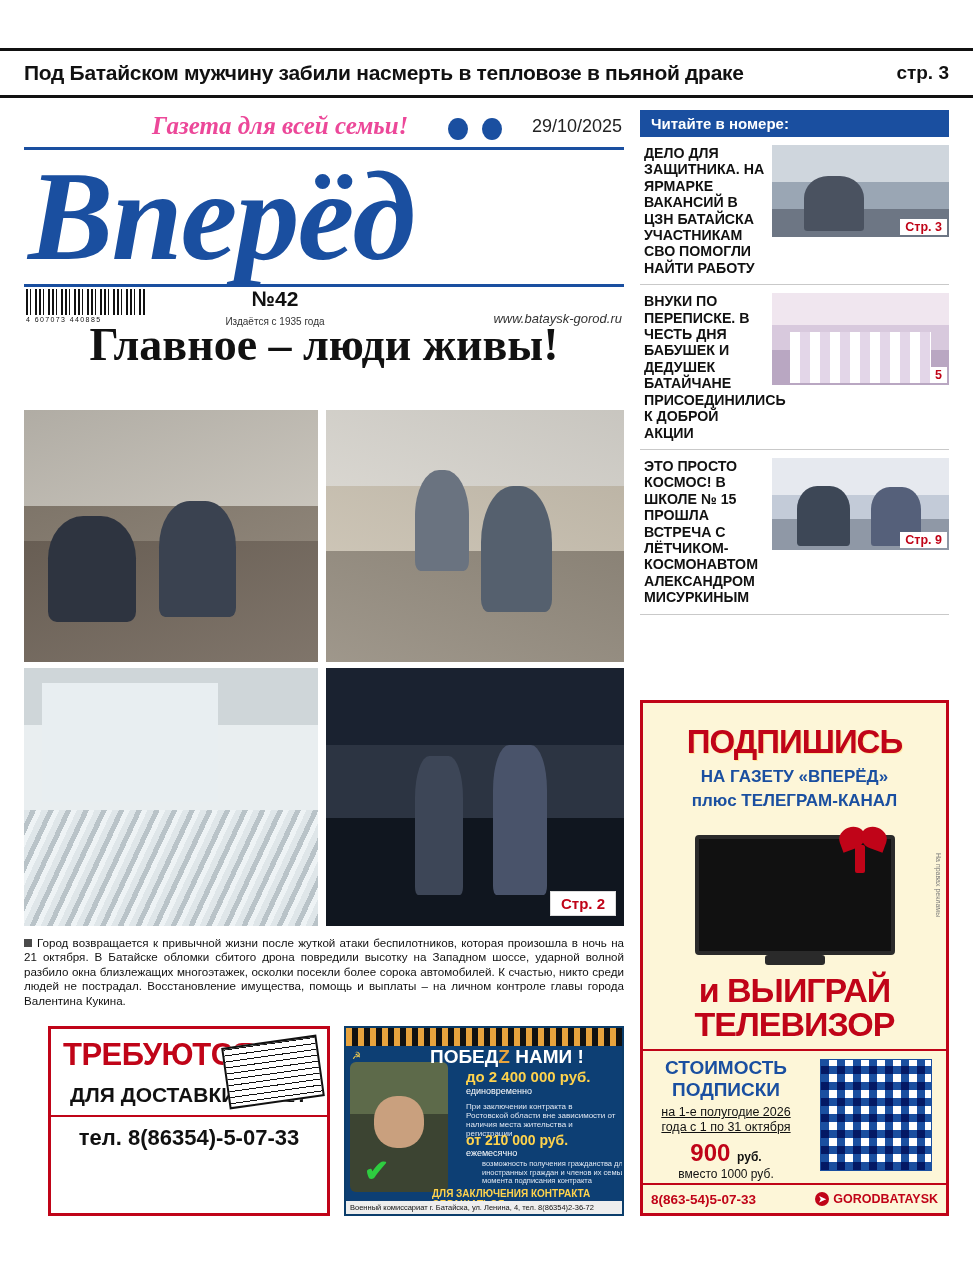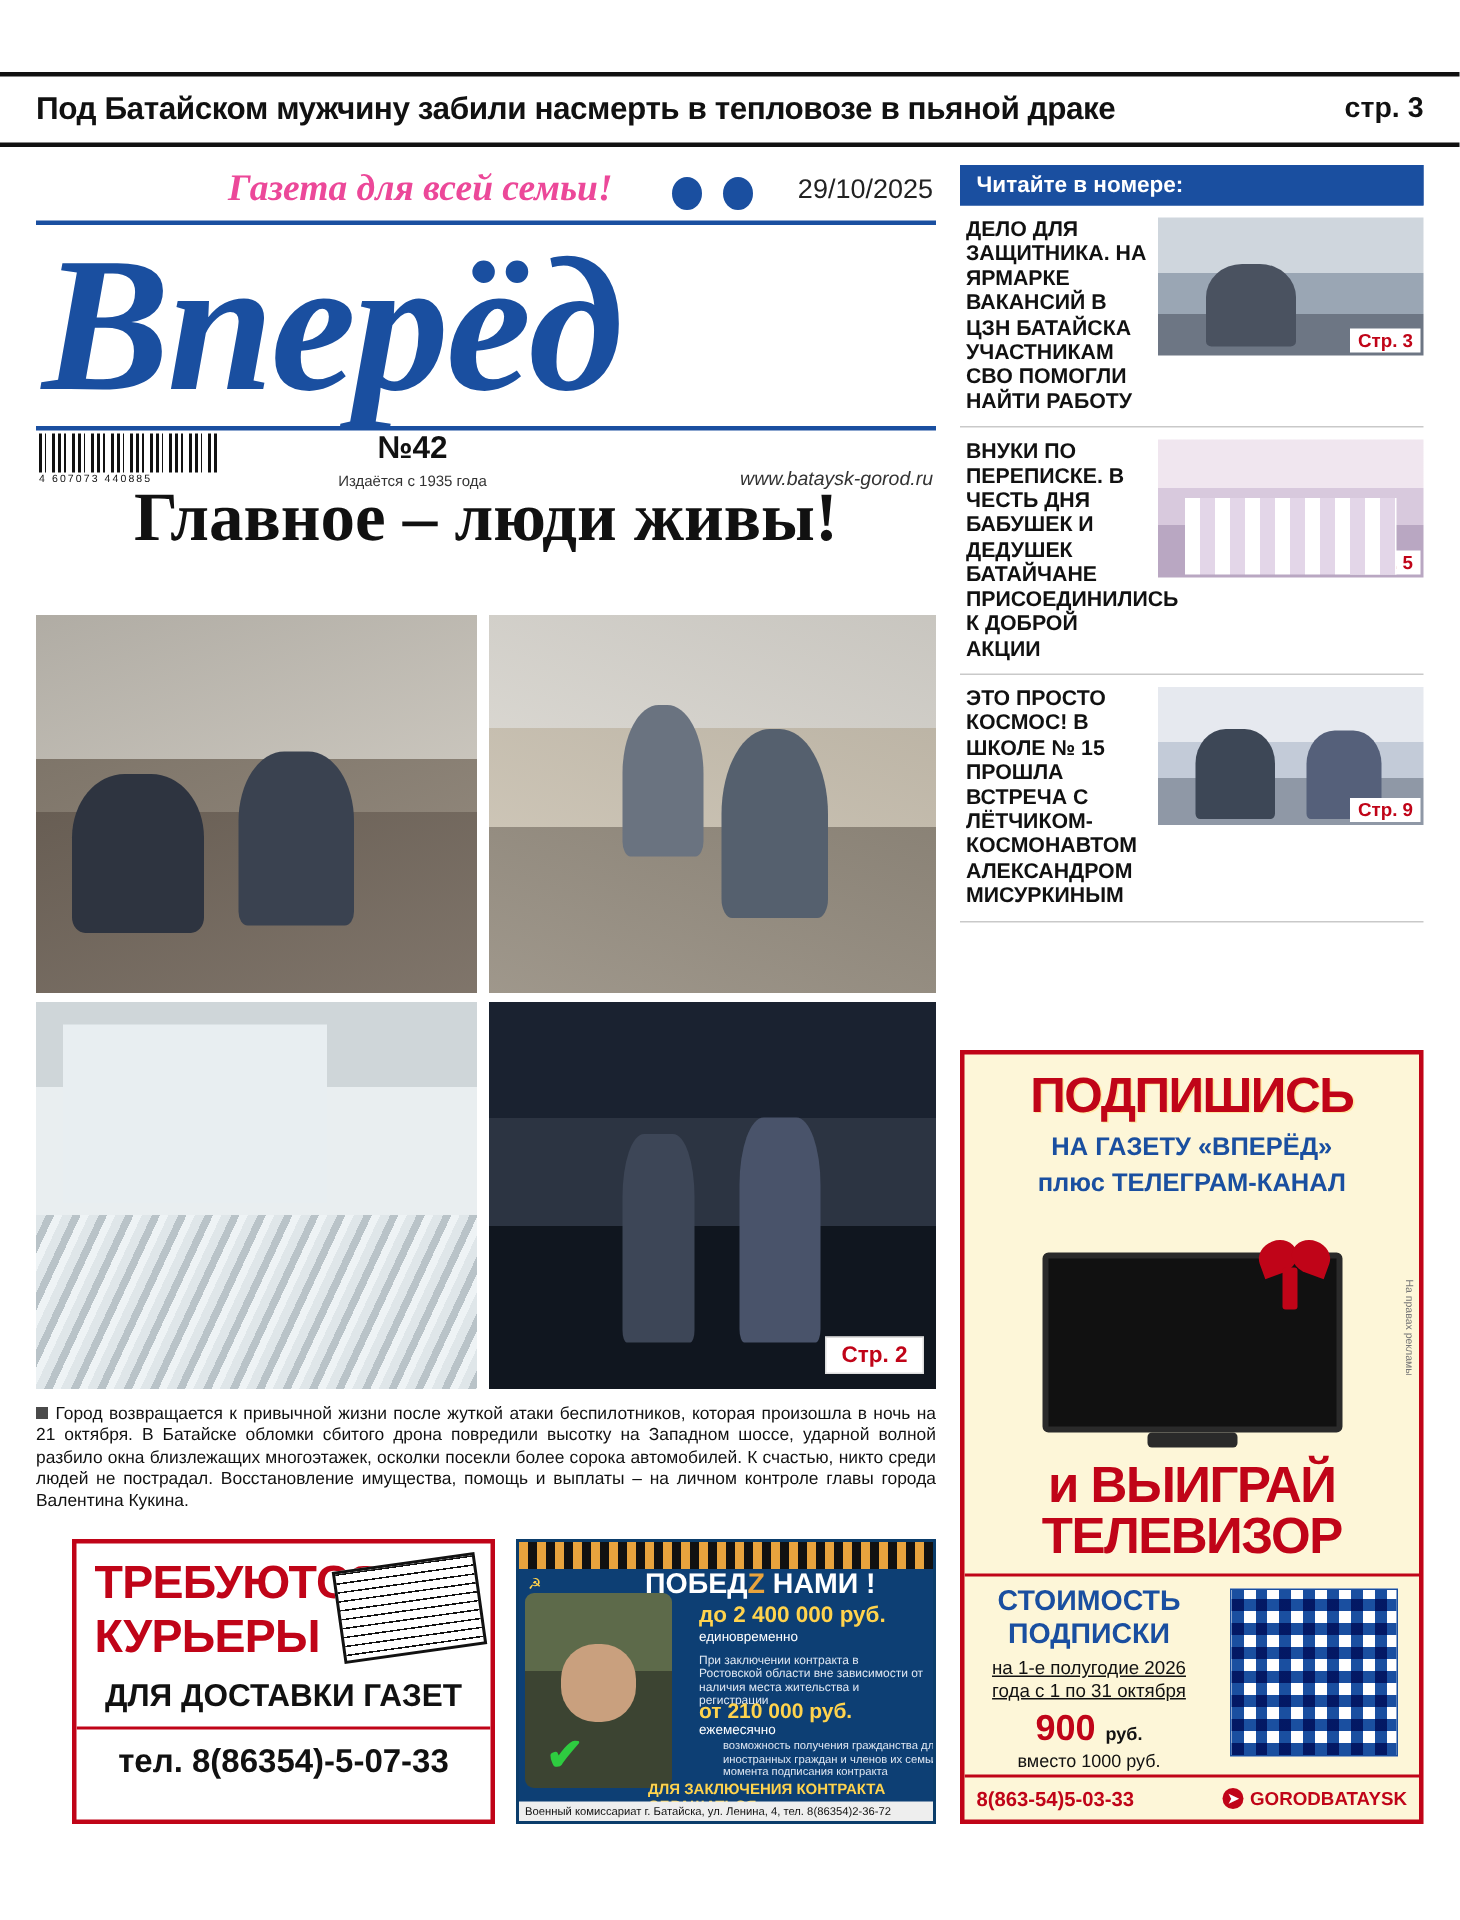--- a/index.html
+++ b/index.html
@@ -177,21 +177,21 @@
   .ti3 { background:linear-gradient(#e6e9ef 0 40%, #c3cbd8 40% 66%, #8f98a6 66% 100%); }
   .ti3:after{content:"";position:absolute;left:14%;top:30%;width:30%;height:66%;background:#3d4756;border-radius:38% 38% 6% 6%;}
   .ti3:before{content:"";position:absolute;left:56%;top:32%;width:28%;height:64%;background:#55607a;border-radius:38% 38% 6% 6%;}
 
   
   .sub-ad {
     position:absolute; left:640px; top:700px; width:309px; height:516px;
     border:3px solid #c00418; background:#fdf6d8; overflow:hidden;
   }
   .sub-ad .s1 { text-align:center; font-weight:bold; font-size:33px; color:#c00418;
-                letter-spacing:-1px; margin-top:8px; text-shadow:1px 1px 0 #ffe7a0;}
+                letter-spacing:-1px; margin-top:20px; text-shadow:1px 1px 0 #ffe7a0;}
   .sub-ad .s2 { text-align:center; font-weight:bold; font-size:17px; color:#1a4fa0; margin-top:6px;}
   .sub-ad .s3 { text-align:center; font-weight:bold; font-size:17px; color:#1a4fa0; margin-top:4px;}
   .sub-ad .tv {
     position:absolute; left:52px; top:132px; width:200px; height:120px; background:#111;
     border:4px solid #2a2a2a; border-radius:4px;
   }
   .sub-ad .tv:after{content:"";position:absolute;left:50%;bottom:-14px;transform:translateX(-50%);
     width:60px;height:10px;background:#2a2a2a;border-radius:3px;}
   .sub-ad .bow { position:absolute; left:196px; top:124px; width:56px; height:48px; }
   .sub-ad .bow span{position:absolute;width:26px;height:22px;background:#c00418;border-radius:50% 50% 50% 0;}
@@ -271,21 +271,20 @@
     <div class="page-flag">Стр. 2</div>
   </div>
 
   <div class="lead">
     <span class="sq"></span><span>Город возвращается к привычной жизни после жуткой атаки беспилотников, которая произошла в ночь на 21 октября. В Батайске обломки сбитого дрона повредили высотку на Западном шоссе, ударной волной разбило окна близлежащих многоэтажек, осколки посекли более сорока автомобилей. К счастью, никто среди людей не пострадал. Восстановление имущества, помощь и выплаты – на личном контроле главы города Валентина Кукина.</span>
   </div>
 
   <div class="ad-courier">
     <div class="paper"></div>
     <div class="l1">ТРЕБУЮТСЯ</div>
-    <div class="l2">КУРЬЕРЫ</div>
     <div class="l3">ДЛЯ ДОСТАВКИ ГАЗЕТ</div>
     <div class="l4">тел. 8(86354)-5-07-33</div>
   </div>
 
   <div class="ad-army">
     <div class="band"></div>
     <div class="flag">☭</div>
     <div class="soldier"></div>
     <div class="check">✔</div>
     <div class="t1">
@@ -344,21 +343,21 @@
       <div class="p-left">
         <div class="a">СТОИМОСТЬ</div>
         <div class="b">ПОДПИСКИ</div>
         <div class="c">на 1-е полугодие 2026 года с 1 по 31 октября</div>
         <div class="price"><span>900</span> <small>руб.</small></div>
         <div class="old">вместо 1000 руб.</div>
       </div>
       <div class="qr"></div>
     </div>
     <div class="foot">
-      <div class="tel">8(863-54)5-03-33</div>
+      <div class="tel">8(863-54)5-07-33</div>
       <div class="tg">
         <span class="circ">➤</span>
         <span>GORODBATAYSK</span>
       </div>
     </div>
   </div>
 
 </div>
 
 </body></html>

